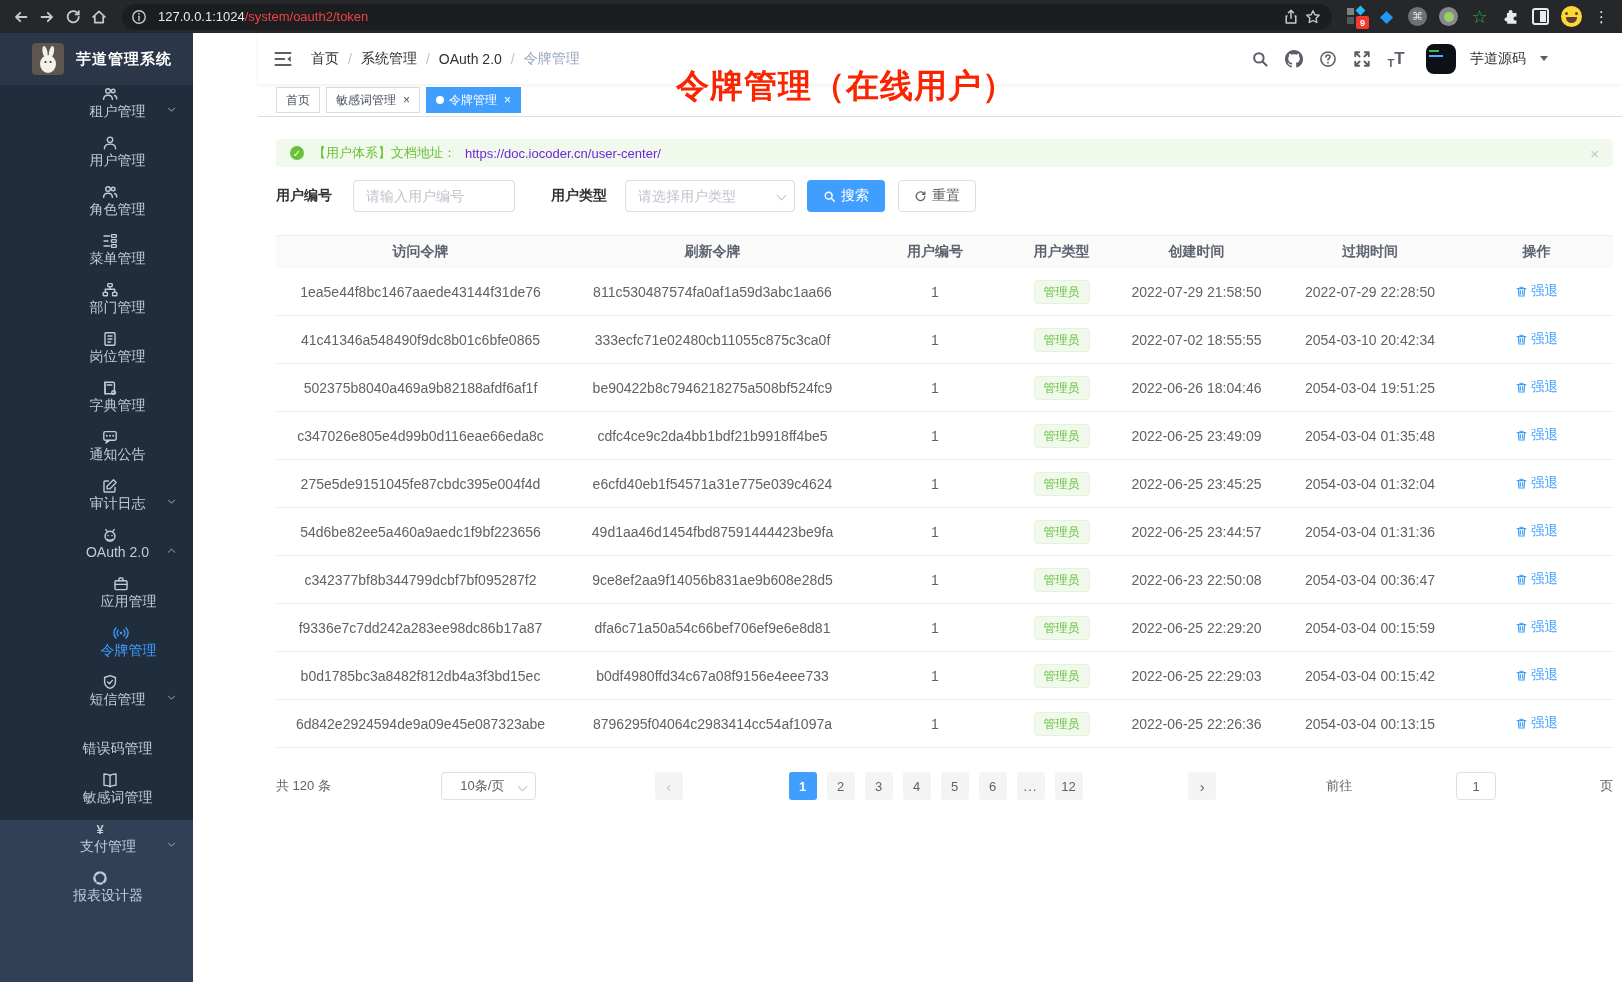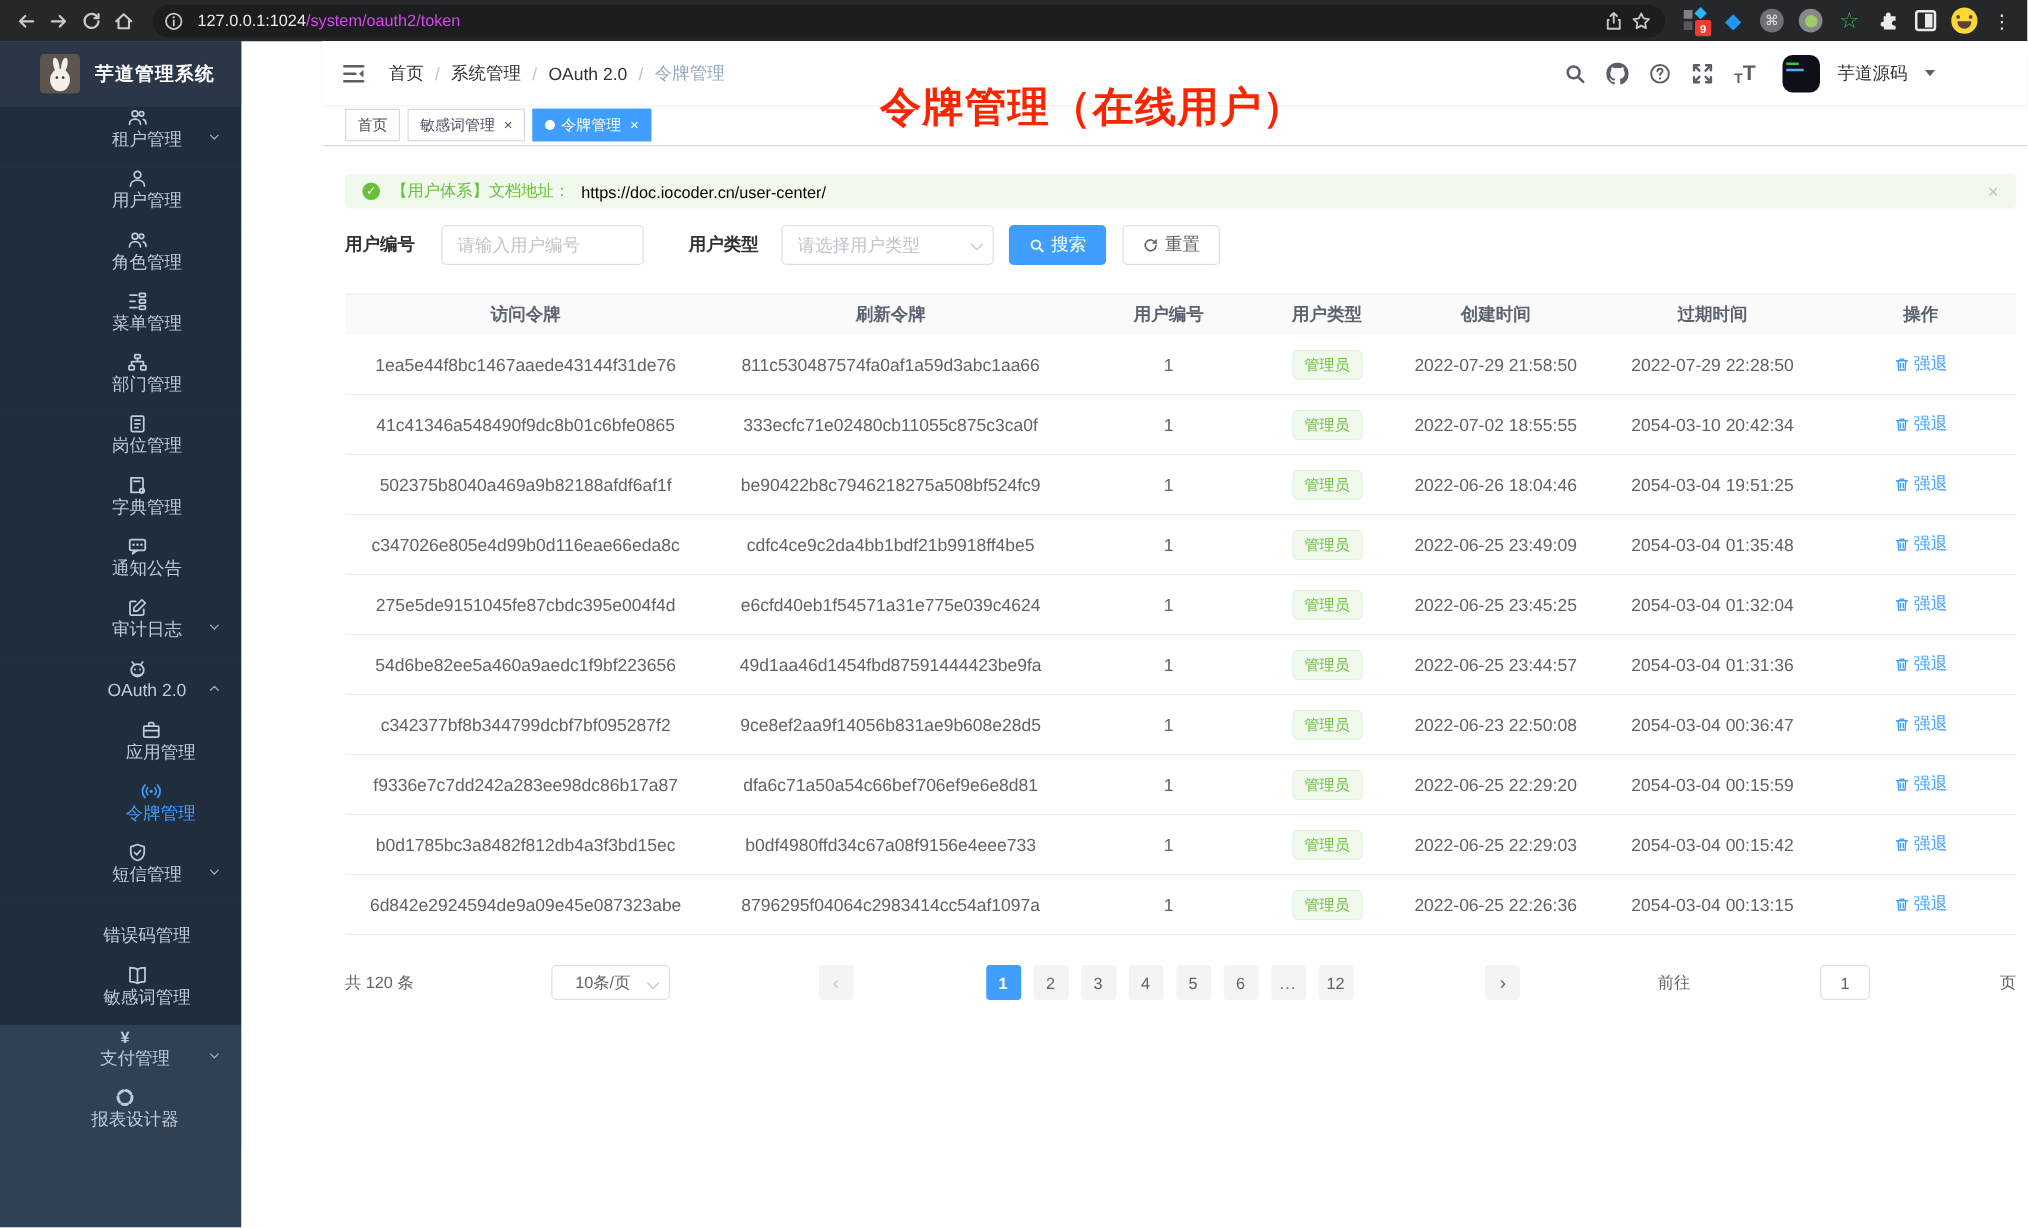--- a/index.html
+++ b/index.html
@@ -5,21 +5,21 @@
   * { margin:0; padding:0; box-sizing:border-box; }
   html,body { width:1622px; height:982px; overflow:hidden; }
   body { font-family:"Liberation Sans","DejaVu Sans",sans-serif; background:#fff; position:relative; }
 
   
   .browser-bar { height:33px; background:#26272a; display:flex; align-items:center; padding:0 10px; gap:4px; }
   .b-icon { width:22px; height:22px; display:inline-flex; align-items:center; justify-content:center; color:#c7cacd; flex:none; }
   .b-icon svg { width:16px; height:16px; }
   .omnibox { height:26px; flex:1; max-width:1226px; margin-left:8px; margin-right:10px; background:#1c1d1f; border-radius:13px; display:flex; align-items:center; padding:0 8px 0 6px; }
   .omnibox .url { flex:1; font-size:13px; color:#e8eaed; margin-left:8px; white-space:nowrap; overflow:hidden; }
-  .omnibox .url .url-path { color:#d946ef; }
+  .omnibox .url .url-path { color:#ef4444; }
   .ext-area { display:flex; align-items:center; gap:12px; padding-right:4px; }
   .ext { width:19px; height:19px; position:relative; display:inline-flex; align-items:center; justify-content:center; flex:none; }
   .ext-blocker i { position:absolute; display:block; }
   .ext-blocker .sq1 { width:7px; height:7px; background:#7f8184; left:1px; top:1px; }
   .ext-blocker .sq2 { width:7px; height:7px; background:#55585c; left:1px; top:10px; }
   .ext-blocker .dia { width:7px; height:7px; background:#29b6f6; right:1px; top:0; transform:rotate(45deg); }
   .ext-blocker .badge { position:absolute; right:-4px; bottom:-3px; min-width:13px; height:13px; background:#f23b2f; color:#fff; font-size:9px; font-weight:700; border-radius:2px; display:flex; align-items:center; justify-content:center; padding:0 2px; }
   .ext-gem { color:#2196f3; font-size:17px; }
   .ext-command { width:19px; height:19px; border-radius:50%; background:#6e7175; color:#dfe1e4; font-size:11px; }
   .ext-recorder { width:19px; height:19px; border-radius:50%; background:#85898c; }
@@ -77,21 +77,21 @@
   .tab { height:26px; display:inline-flex; align-items:center; padding:0 9px; border:1px solid #d8dce5; background:#fff; color:#495060; font-size:12px; cursor:pointer; gap:5px; }
   .tab .dot { width:8px; height:8px; border-radius:50%; background:#fff; }
   .tab .tab-close { font-size:12px; line-height:1; padding-left:2px; }
   .tab.active { background:#409eff; border-color:#409eff; color:#fff; }
 
   
   .content { flex:1; padding-left:18px; }
   .alert { width:1337px; height:28px; margin-top:22px; background:#f0f9eb; border-radius:4px; display:flex; align-items:center; padding:0 14px; gap:9px; }
   .alert-check { width:14px; height:14px; border-radius:50%; background:#67c23a; color:#fff; font-size:10px; display:inline-flex; align-items:center; justify-content:center; flex:none; }
   .alert-text { color:#67c23a; font-size:13px; }
-  .alert-link { color:#000000; font-size:13px; text-decoration:none; cursor:pointer; }
+  .alert-link { color:#6d28d9; font-size:13px; text-decoration:none; cursor:pointer; }
   .alert-close { margin-left:auto; color:#c0c4cc; font-size:15px; cursor:pointer; }
 
   .filters { margin-top:13px; display:flex; align-items:center; }
   .filters label { font-size:14px; font-weight:700; color:#303133; }
   .f-input { height:32px; border:1px solid #dcdfe6; border-radius:4px; font-size:14px; color:#606266; padding:0 12px; outline:none; background:#fff; }
   .f-input::placeholder { color:#c0c4cc; }
   .lbl-uid { margin-right:21px; }
   .inp-uid { width:162px; margin-right:36px; }
   .lbl-utype { margin-right:18px; }
   .sel-wrap { position:relative; margin-right:12px; }
@@ -122,21 +122,21 @@
   .pg-btn, .pg-num { min-width:28px; height:28px; border:none; background:#f4f4f5; border-radius:3px; margin:0 5px; font-size:13px; color:#606266; display:inline-flex; align-items:center; justify-content:center; cursor:pointer; font-family:inherit; }
   .pg-btn { font-size:15px; }
   .pg-btn.prev { color:#c0c4cc; }
   .pg-num.active { background:#409eff; color:#fff; font-weight:700; }
   .pg-num.ellipsis { letter-spacing:1px; }
   .goto-label { margin-left:9px; }
   .goto-input { width:40px; height:28px; border:1px solid #dcdfe6; border-radius:4px; text-align:center; font-size:13px; color:#606266; margin:0 8px; outline:none; }
   .page-unit { margin-right:0; }
 
   
-  .annotation { position:absolute; left:704px; top:64px; font-size:33px; font-weight:700; color:#fb2400; letter-spacing:1px; z-index:10; white-space:nowrap; }
+  .annotation { position:absolute; left:676px; top:64px; font-size:33px; font-weight:700; color:#fb2400; letter-spacing:1px; z-index:10; white-space:nowrap; }
 </style>
 </head>
 <body>
 
 <div class="browser-bar">
   <span class="b-icon">
       <svg viewBox="0 0 16 16" fill="none" stroke="currentColor" stroke-width="1.8" stroke-linecap="round" stroke-linejoin="round">
         <path d="M13.5 8H3M7.2 3.8L3 8l4.2 4.2"></path>
       </svg>
     </span>

